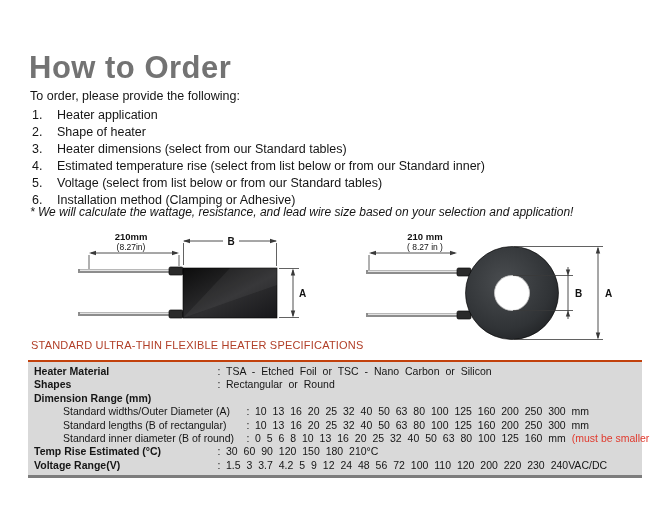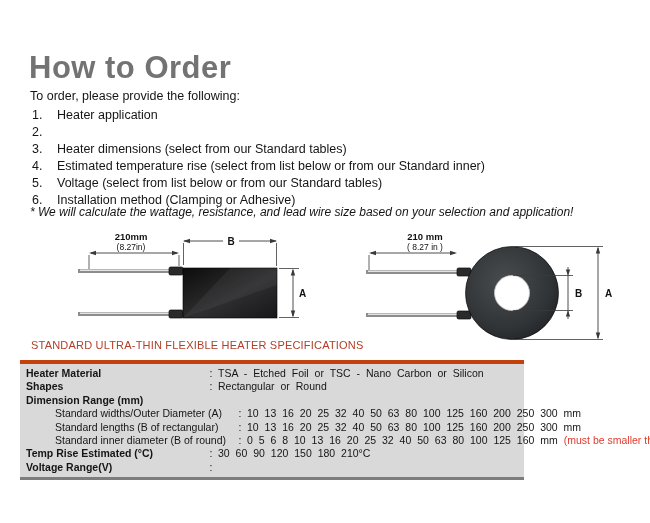--- a/index.html
+++ b/index.html
@@ -21,22 +21,22 @@
   .li .num{width:25px;flex:none;}
   .note{left:30px;top:205px;font-size:12px;font-style:italic;}
   
   .diagrams{left:0;top:225px;width:650px;height:120px;}
   
   .specs-heading{
     left:31px;top:339px;font-size:11px;font-weight:normal;color:#b13f28;letter-spacing:0.2px;
   }
   
   .specs-table{
-    left:20px;top:360px;width:504px;background:#d9d9d9;
-    border-top:4px solid #c2410c;border-bottom:3px solid #7d7d7d;
+    left:28px;top:360px;width:614px;background:#d9d9d9;
+    border-top:2px solid #c2410c;border-bottom:3px solid #7d7d7d;
     padding:3px 0 3px 0;
   }
   .srow{display:flex;font-size:10.5px;line-height:13.4px;align-items:baseline;}
   .srow .lbl{width:178px;flex:none;padding-left:6px;}
   .srow.indent .lbl{padding-left:35px;}
   .srow.bold .lbl{font-weight:bold;}
   .srow .colon{width:14px;flex:none;text-align:center;}
   .srow .val{flex:1;word-spacing:3px;white-space:nowrap;}
   .warn{color:#e03a2e;word-spacing:0;}
   svg text{font-family:"Liberation Sans","DejaVu Sans",sans-serif;}
@@ -48,20 +48,21 @@
 
 <div class="abs intro">To order, please provide the following:</div>
 
 <div class="abs order-list">
   <div class="li">
     <span class="num">1.</span>
     <span class="txt">Heater application</span>
   </div>
   <div class="li">
     <span class="num">2.</span>
+    <span class="txt">Shape of heater</span>
   </div>
   <div class="li">
     <span class="num">3.</span>
     <span class="txt">Heater dimensions (select from our Standard tables)</span>
   </div>
   <div class="li">
     <span class="num">4.</span>
     <span class="txt">Estimated temperature rise (select from list below or from our Standard inner)</span>
   </div>
   <div class="li">
@@ -195,14 +196,15 @@
     <span class="val"><span>0 5 6 8 10 13 16 20 25 32 40 50 63 80 100 125 160 mm</span> <span class="warn">(must be smaller than A)</span></span>
   </div>
   <div class="srow bold">
     <span class="lbl">Temp Rise Estimated (°C)</span>
     <span class="colon">:</span>
     <span class="val">30 60 90 120 150 180 210°C</span>
   </div>
   <div class="srow bold">
     <span class="lbl">Voltage Range(V)</span>
     <span class="colon">:</span>
+    <span class="val">1.5 3 3.7 4.2 5 9 12 24 48 56 72 100 110 120 200 220 230 240VAC/DC</span>
   </div>
 </div>
 
 </body></html>

